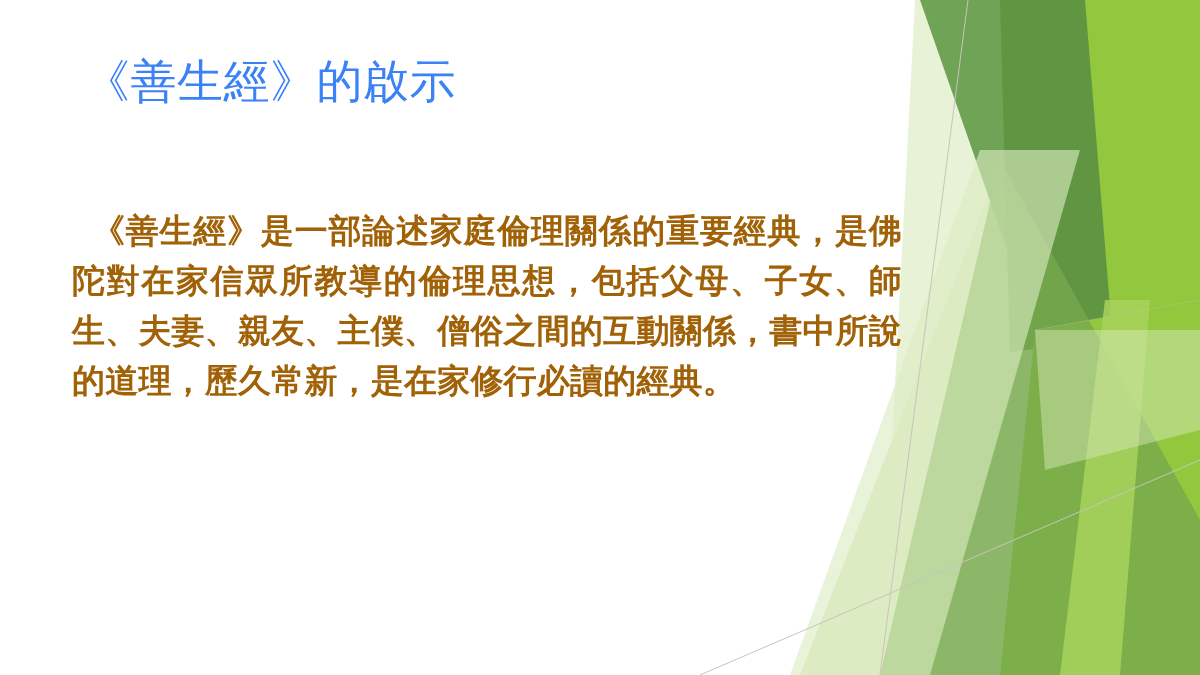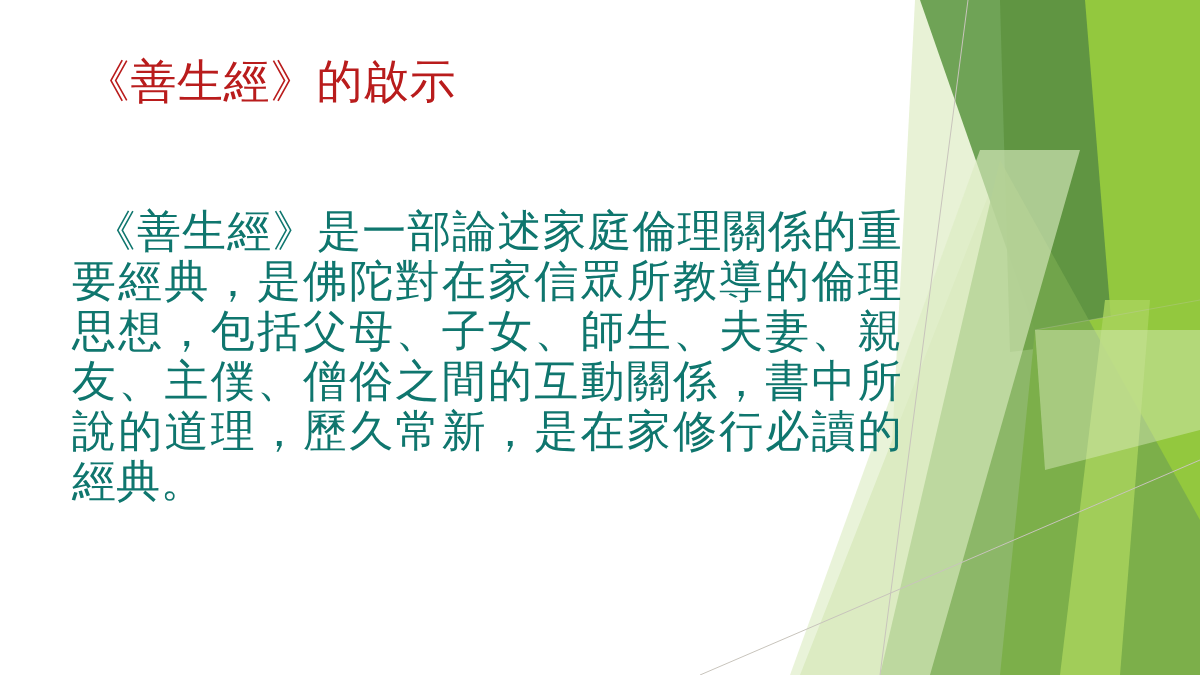--- a/index.html
+++ b/index.html
@@ -40,37 +40,37 @@
     left: 84px;
     top: 54px;
     width: 760px;
   }
   #slide-title {
     margin: 0;
     font-size: 46px;
     font-weight: 400;
     line-height: 1.18;
     letter-spacing: 0.5px;
-    color: #b91c1c;
+    color: #3b82f6;
     white-space: nowrap;
   }
 
   
   #body-block {
     position: absolute;
     left: 72px;
     top: 206px;
     width: 830px;
   }
   #body-paragraph {
     margin: 0;
-    font-size: 44px;
-    font-weight: 400;
+    font-size: 33px;
+    font-weight: 700;
     line-height: 50px;
-    color: #0f766e;
+    color: #a16207;
     text-align: justify;
     text-justify: inter-character;
     text-indent: 20px;
     letter-spacing: 0.2px;
   }
 </style>
 </head>
 <body>
 
 <div id="slide">

